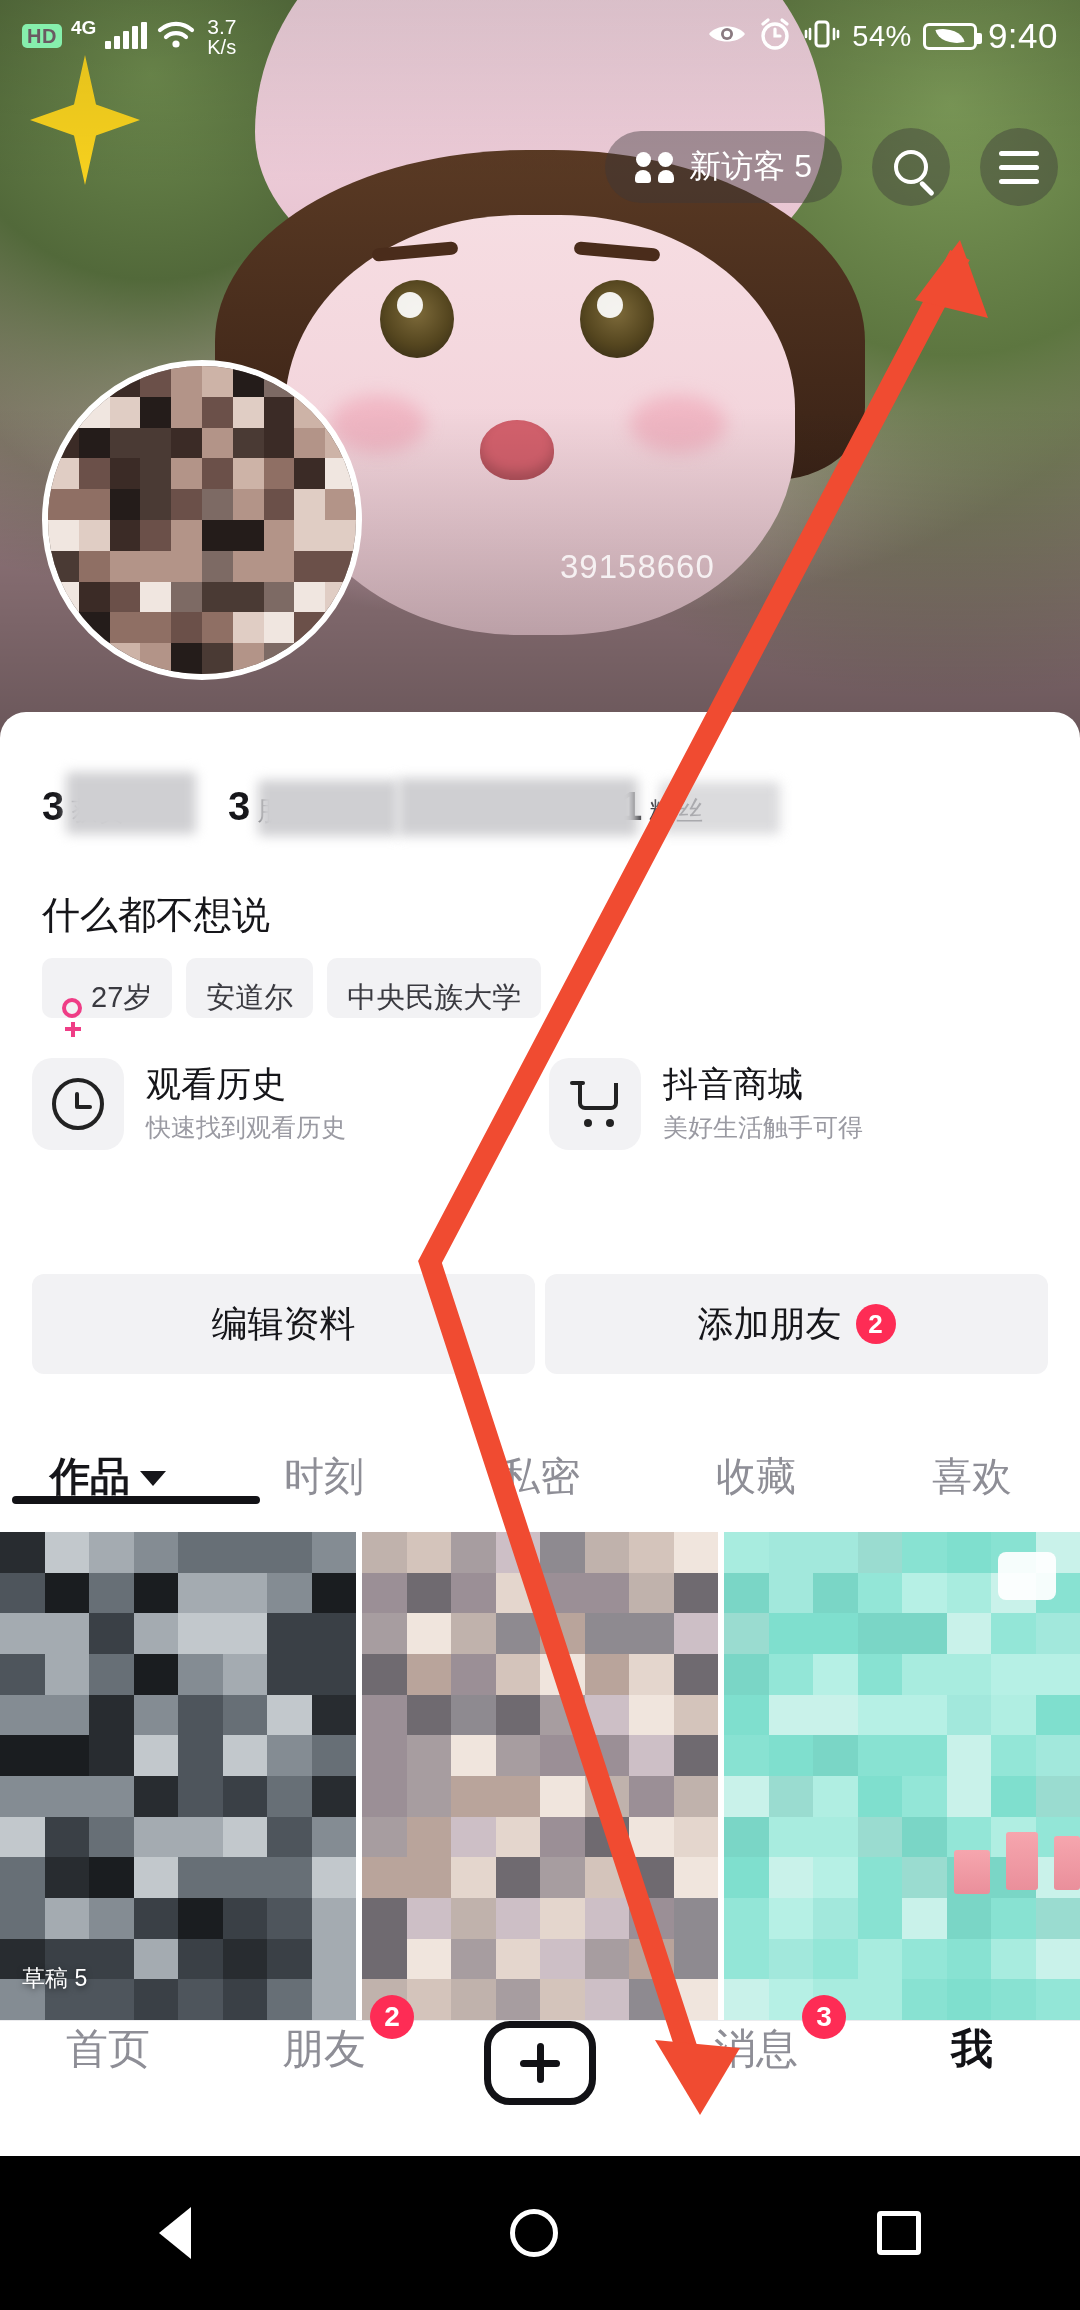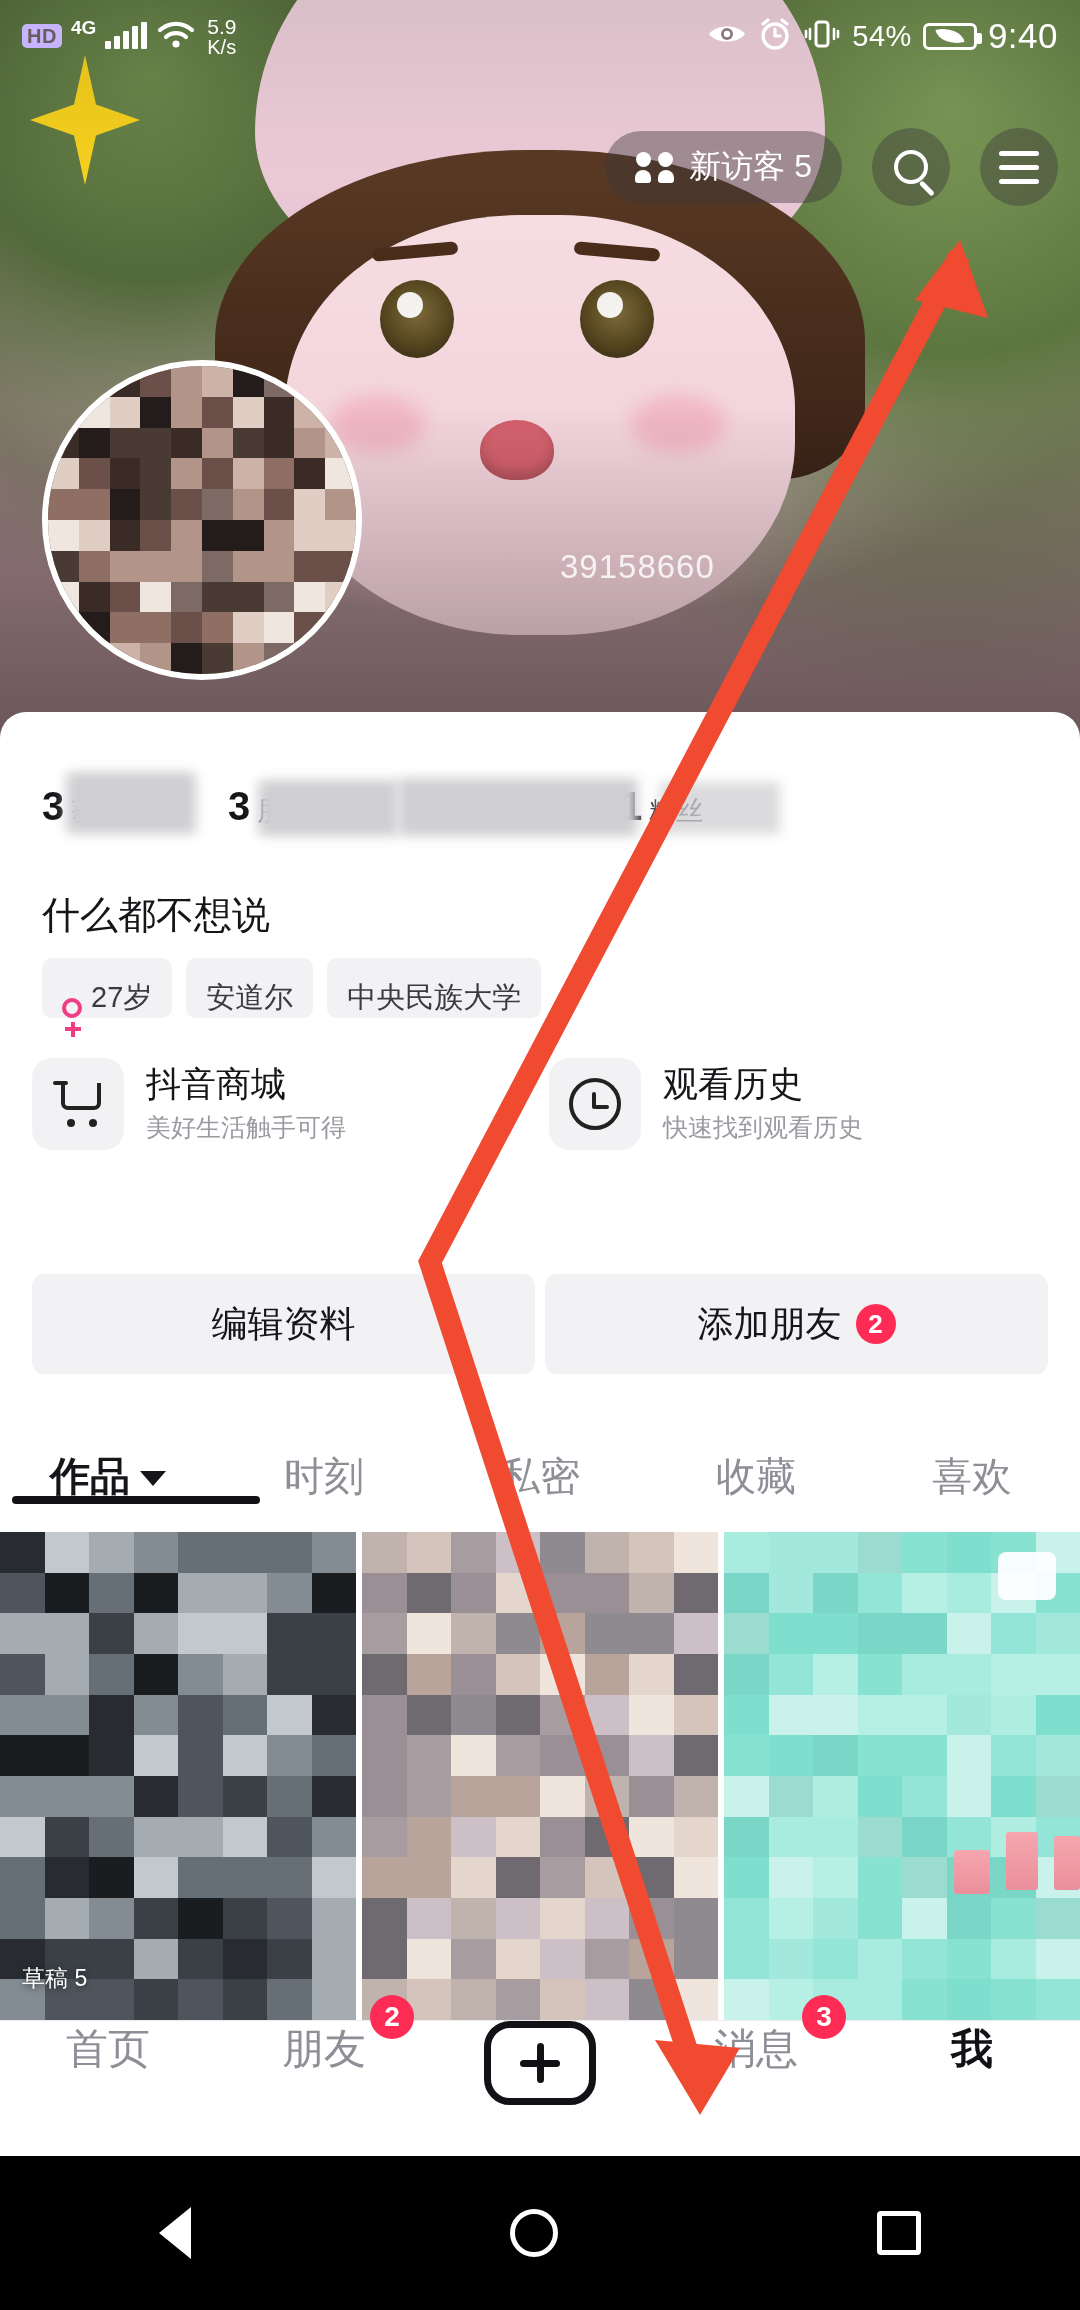--- a/index.html
+++ b/index.html
@@ -44,21 +44,21 @@
           background:#d4616d; box-shadow:inset 0 -8px 12px rgba(0,0,0,.18);}
   .star{ position:absolute; left:30px; top:55px; width:110px; height:130px; background:#f7d11e;
          clip-path:polygon(50% 0%,60% 38%,100% 50%,60% 62%,50% 100%,40% 62%,0% 50%,40% 38%); filter:blur(.3px);}
   .cover-dim{ position:absolute; inset:0; background:linear-gradient(180deg,rgba(0,0,0,.10) 0%,rgba(0,0,0,0) 25%,rgba(0,0,0,0) 55%,rgba(0,0,0,.32) 100%); }
 
   
   .statusbar{ position:absolute; left:0; top:0; width:1080px; height:72px; display:flex; align-items:center;
               color:#fff; z-index:40; padding:0 22px; }
   .sb-left{ display:flex; align-items:center; gap:9px; }
   .sb-right{ margin-left:auto; display:flex; align-items:center; gap:11px; }
-  .hd-box{ font-size:20px; font-weight:700; background:#c4b5fd; color:#6a5a62; border-radius:5px;
+  .hd-box{ font-size:20px; font-weight:700; background:#86efac; color:#6a5a62; border-radius:5px;
            padding:2px 5px; line-height:1; letter-spacing:.5px; }
   .net-g{ font-size:19px; font-weight:600; transform:translateY(-8px); }
   .bars{ display:flex; align-items:flex-end; gap:3px; height:26px; }
   .bars i{ display:block; width:6px; background:#fff; border-radius:1px; }
   .bars i:nth-child(1){height:8px;} .bars i:nth-child(2){height:13px;}
   .bars i:nth-child(3){height:18px;} .bars i:nth-child(4){height:23px;} .bars i:nth-child(5){height:27px;}
   .spd{ font-size:21px; line-height:1.0; text-align:left; margin-left:2px; }
   .spd small{ display:block; font-size:20px; }
   .pct{ font-size:29px; letter-spacing:.5px; }
   .clock{ font-size:35px; letter-spacing:.5px; }
@@ -211,21 +211,21 @@
           <i></i>
         </span>
       <span>
         <svg width="40" height="30" viewBox="0 0 40 30">
             <path d="M4 11 A24 24 0 0 1 36 11" stroke="#fff" stroke-width="4.2" fill="none" stroke-linecap="round"></path>
             <path d="M10 18 A15 15 0 0 1 30 18" stroke="#fff" stroke-width="4.2" fill="none" stroke-linecap="round"></path>
             <circle cx="20" cy="25" r="3.6" fill="#fff"></circle>
           </svg>
       </span>
       <span class="spd">
-        <span>5.9</span>
+        <span>3.7</span>
         <small>K/s</small>
       </span>
     </div>
     <div class="sb-right">
       <span>
         <svg width="40" height="28" viewBox="0 0 40 28">
             <path d="M2 14 C9 4 31 4 38 14 C31 24 9 24 2 14 Z" fill="#fff"></path>
             <circle cx="20" cy="14" r="6" fill="#8a7a80"></circle>
             <circle cx="20" cy="14" r="3.2" fill="#fff"></circle>
           </svg>
@@ -413,42 +413,42 @@
       <span>安道尔</span>
     </div>
     <div class="tag">
       <span>中央民族大学</span>
     </div>
   </div>
 
   <div class="entries">
     <div class="entry">
       <div class="entry-ic">
+          <span class="clk"></span>
+        </div>
+      <div>
+        <div class="entry-t">观看历史</div>
+        <div class="entry-s">快速找到观看历史</div>
+      </div>
+    </div>
+    <div class="entry">
+      <div class="entry-ic">
         <span class="cart">
             <span class="handle"></span>
             <span class="handle2"></span>
             <span class="body"></span>
             <span class="w w1"></span>
             <span class="w w2"></span>
           </span>
       </div>
       <div>
         <div class="entry-t">抖音商城</div>
         <div class="entry-s">美好生活触手可得</div>
       </div>
     </div>
-    <div class="entry">
-      <div class="entry-ic">
-          <span class="clk"></span>
-        </div>
-      <div>
-        <div class="entry-t">观看历史</div>
-        <div class="entry-s">快速找到观看历史</div>
-      </div>
-    </div>
   </div>
 
   <div class="actions">
     <div class="act">
       <span>编辑资料</span>
     </div>
     <div class="act">
       <span>添加朋友</span>
       <span class="badge">2</span>
     </div>

